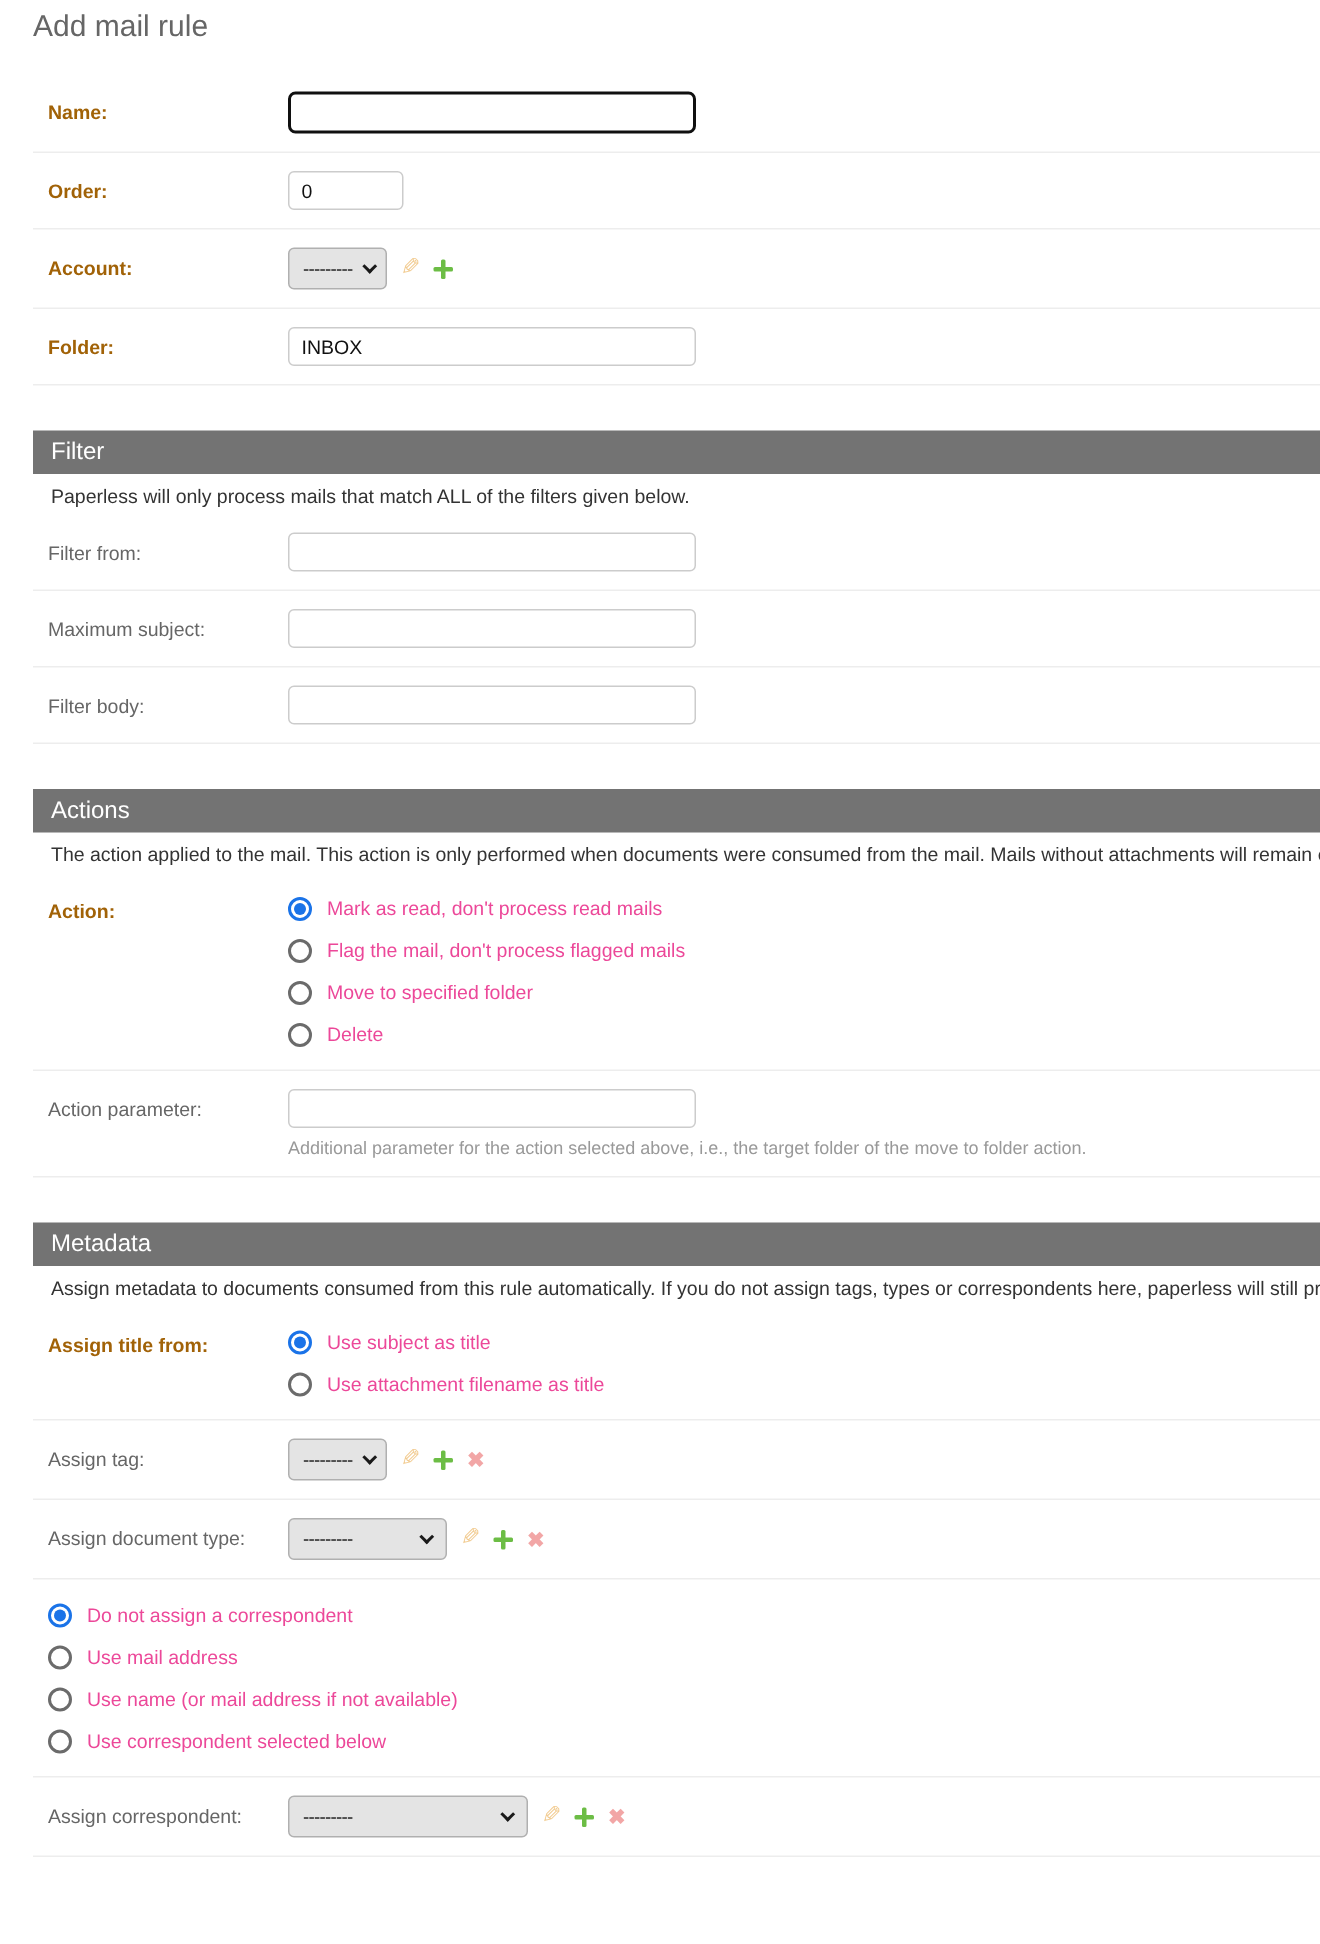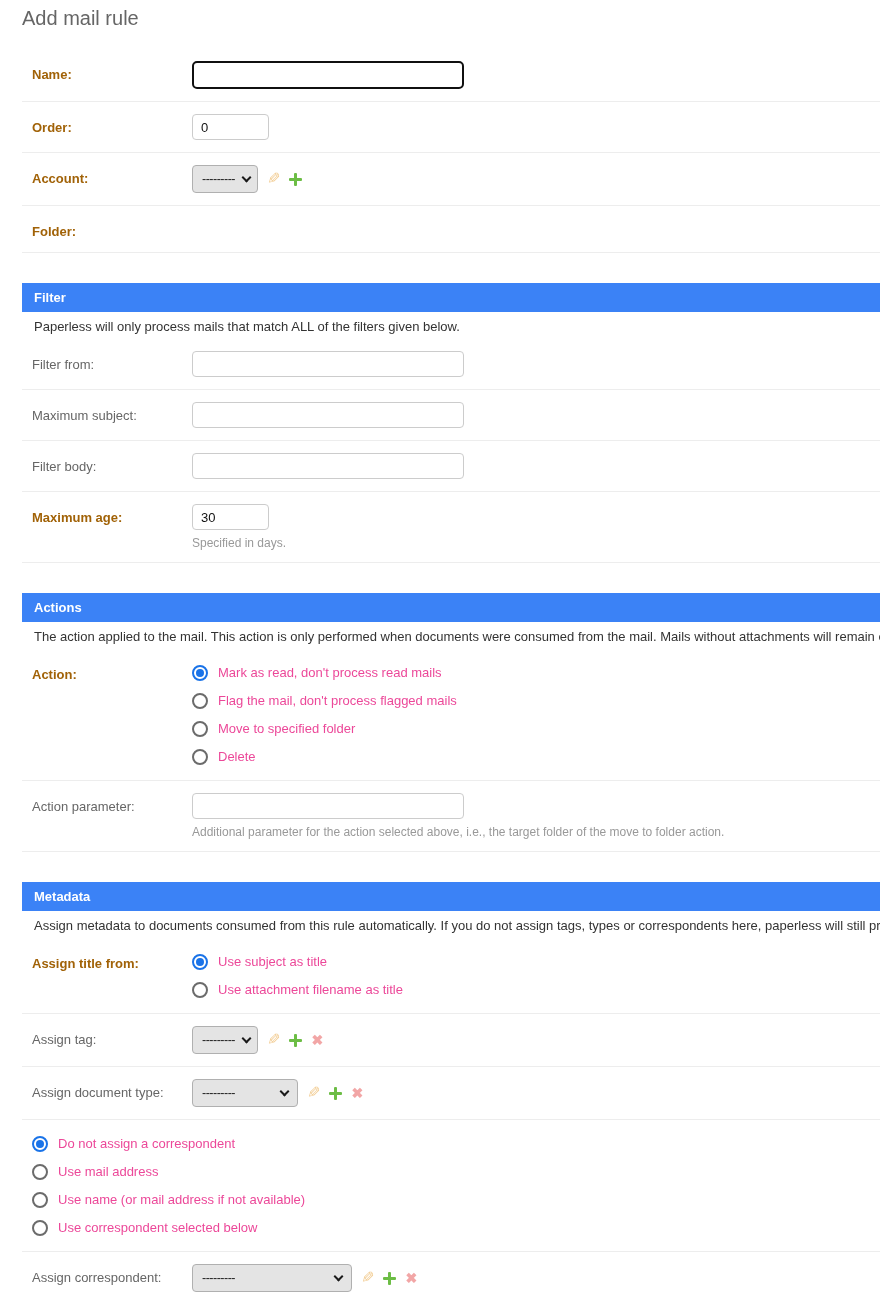--- a/index.html
+++ b/index.html
@@ -17,24 +17,24 @@
   h1.page-title {
     font-size: 20px;
     font-weight: 400;
     color: #666;
     margin: 0 0 20px 0;
     line-height: 22px;
   }
   fieldset.module { border: 0; margin: 0; padding: 0; }
   fieldset.module.spaced { margin-top: 30px; }
   h2.section-header {
-    background: #3b82f6;
+    background: #737373;
     color: #fff;
-    font-size: 13px;
-    font-weight: 700;
+    font-size: 16px;
+    font-weight: 400;
     margin: 0;
     padding: 7px 12px;
     line-height: 15px;
   }
   .description {
     padding: 7px 0 5px 12px;
     white-space: nowrap;
     overflow: hidden;
     color: #333;
   }
@@ -161,20 +161,23 @@
             <span class="chev"></span>
           </div>
           <span class="edit-icon">✎</span>
           <span class="plus-icon"></span>
         </div>
       </div>
     </div>
 
     <div class="form-row">
       <label class="flabel required">Folder:</label>
+      <div class="fcontrol">
+        <input class="vtext" type="text" value="INBOX" style="">
+      </div>
     </div>
   </fieldset>
 
   <fieldset class="module spaced">
     <h2 class="section-header">Filter</h2>
     <div class="description">Paperless will only process mails that match ALL of the filters given below.</div>
 
     <div class="form-row">
       <label class="flabel">Filter from:</label>
       <div class="fcontrol">
@@ -189,27 +192,20 @@
       </div>
     </div>
 
     <div class="form-row">
       <label class="flabel">Filter body:</label>
       <div class="fcontrol">
         <input class="vtext" type="text" value="" style="">
       </div>
     </div>
 
-    <div class="form-row">
-      <label class="flabel required">Maximum age:</label>
-      <div class="fcontrol">
-        <input class="vtext small" type="text" value="30" style="">
-        <div class="help">Specified in days.</div>
-      </div>
-    </div>
   </fieldset>
 
   <fieldset class="module spaced">
     <h2 class="section-header">Actions</h2>
     <div class="description">The action applied to the mail. This action is only performed when documents were consumed from the mail. Mails without attachments will remain entirely untouched.</div>
 
     <div class="form-row">
       <label class="flabel required">Action:</label>
       <div class="fcontrol">
         <ul class="radio-list">

